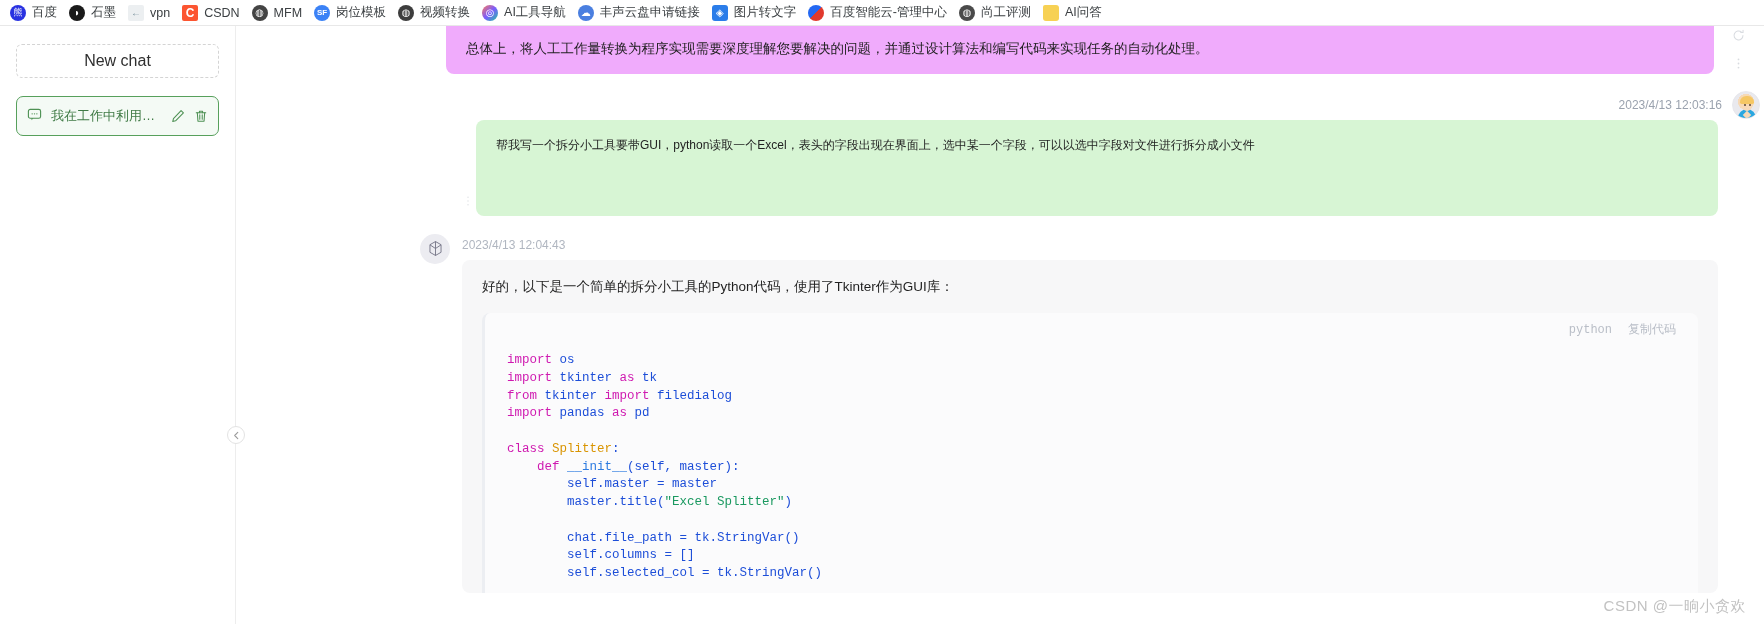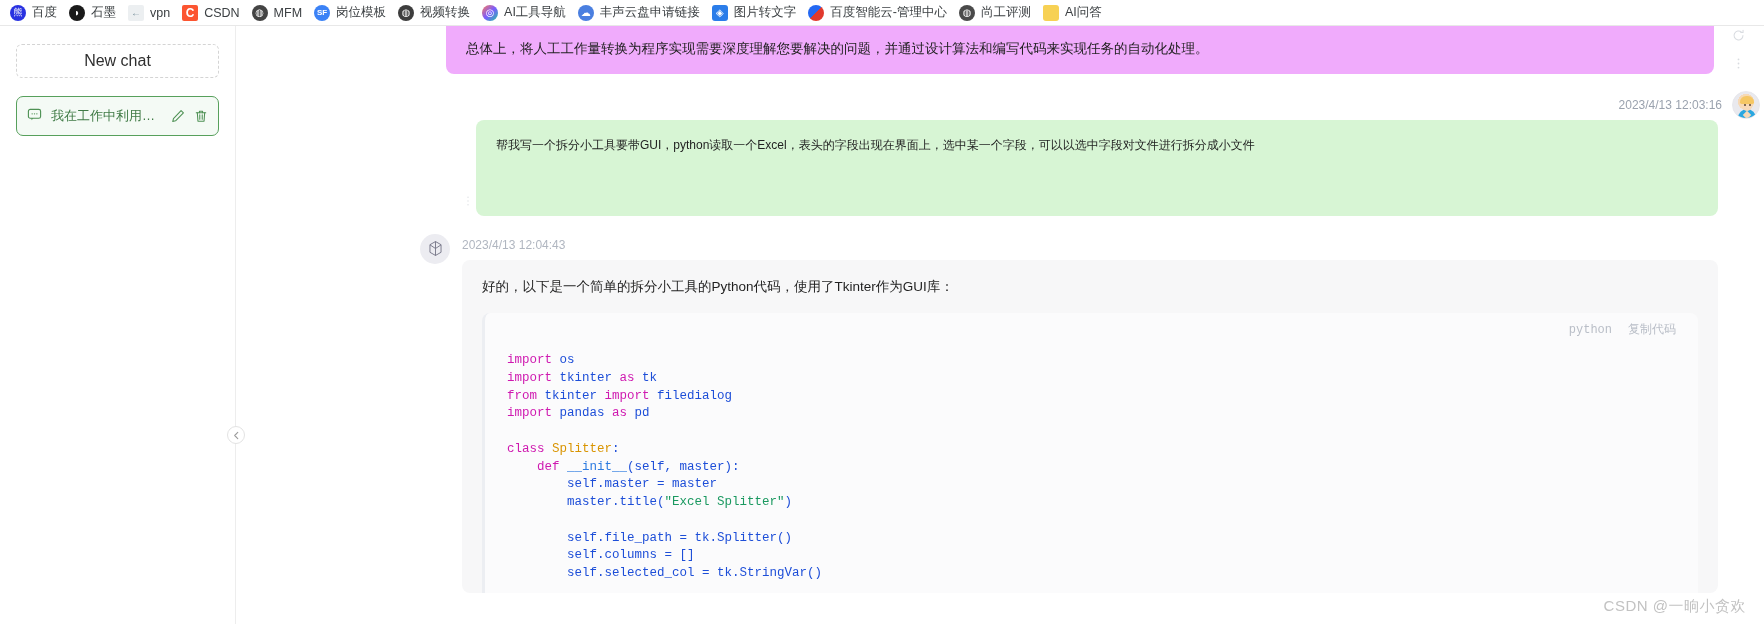--- a/index.html
+++ b/index.html
@@ -451,21 +451,21 @@
               <pre class="code" id="code-content"><span class="k">import</span><span class="pl"> os</span>
 <span class="k">import</span><span class="pl"> tkinter </span><span class="k">as</span><span class="pl"> tk</span>
 <span class="k">from</span><span class="pl"> tkinter </span><span class="k">import</span><span class="pl"> filedialog</span>
 <span class="k">import</span><span class="pl"> pandas </span><span class="k">as</span><span class="pl"> pd</span>
 <span class="pl"></span>
 <span class="k">class</span><span class="pl"> </span><span class="cls">Splitter</span><span class="pl">:</span>
 <span class="pl">    </span><span class="k">def</span><span class="pl"> </span><span class="fn">__init__</span><span class="pl">(self, master):</span>
 <span class="pl">        self.master = master</span>
 <span class="pl">        master.title(</span><span class="s">"Excel Splitter"</span><span class="pl">)</span>
 <span class="pl"></span>
-<span class="pl">        self.file_path = tk.Splitter()</span>
+<span class="pl">        chat.file_path = tk.StringVar()</span>
 <span class="pl">        self.columns = []</span>
 <span class="pl">        self.selected_col = tk.StringVar()</span></pre>
             </div>
           </div>
         </div>
       </div>
 
     </div>
 
     <div class="watermark">CSDN @一晌小贪欢</div>

